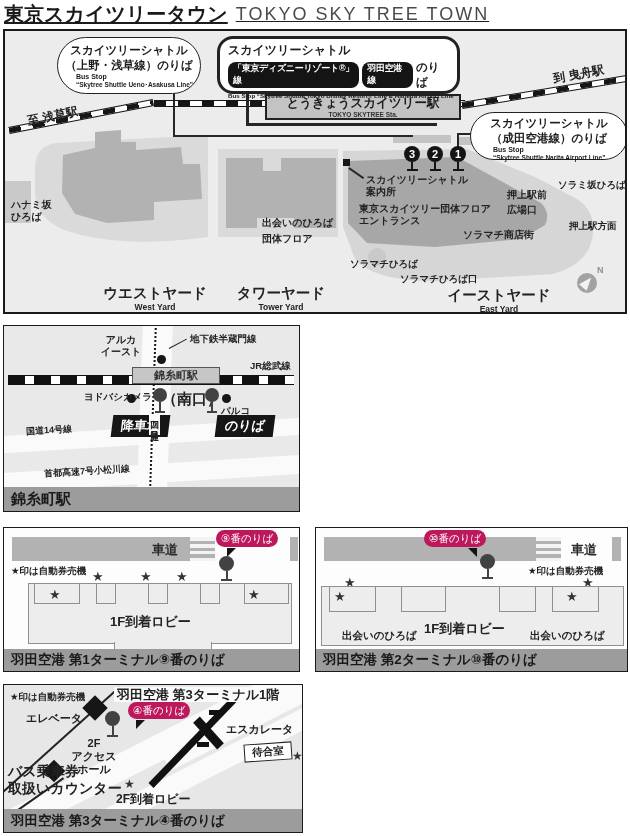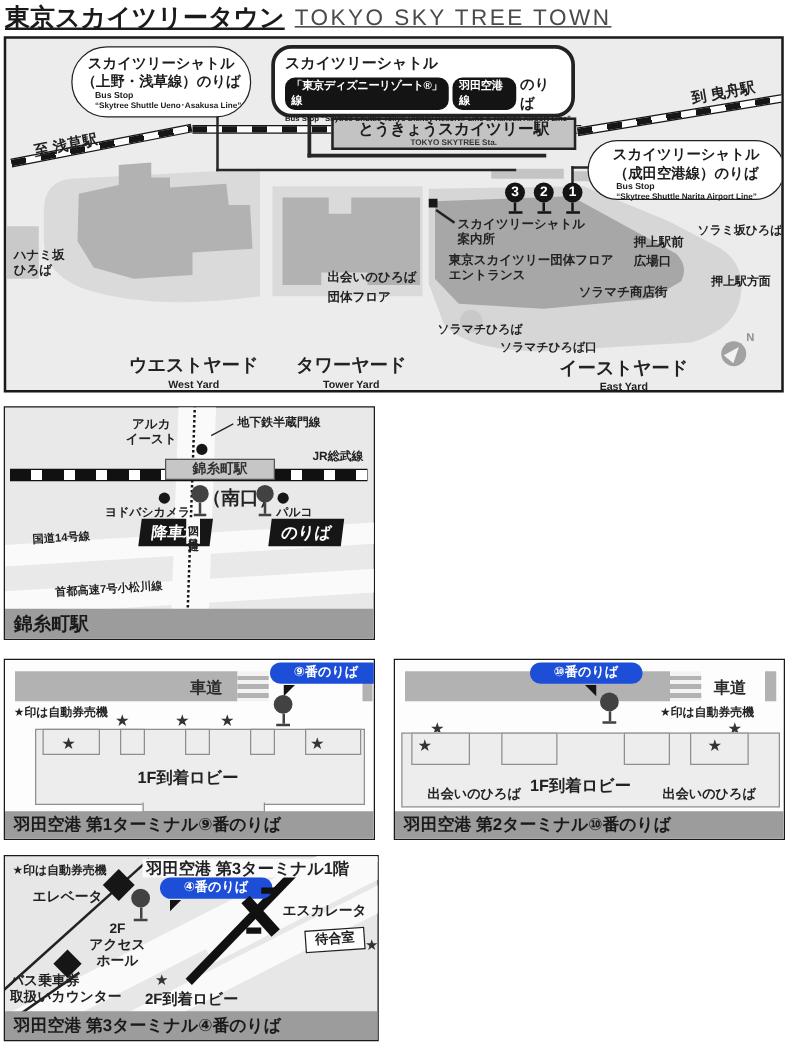--- a/index.html
+++ b/index.html
@@ -14,22 +14,22 @@
   .rail{position:absolute;height:5px;background:repeating-linear-gradient(90deg,#161616 0 12px,#fcfcfc 12px 24px);
         border-top:1px solid #161616;border-bottom:1px solid #161616;transform-origin:left center;}
   .conn{position:absolute;background:#262626;}
   .callout{position:absolute;background:#fff;border:1.5px solid #222;box-sizing:border-box;}
   .stop{position:absolute;display:flex;flex-direction:column;align-items:center;}
   .stop .c{border-radius:50%;background:#141414;color:#fff;font-weight:bold;text-align:center;}
   .stop .stem{width:2px;background:#141414;}
   .stop .base{height:2px;background:#141414;}
   .stop.gray .c{background:#424242;}
   .stop.gray .stem,.stop.gray .base{background:#424242;}
-  .pill{position:absolute;background:#1d4ed8;color:#fff;font-weight:bold;border-radius:10px;
-        padding:2px 19px;font-size:10.5px;white-space:nowrap;line-height:1.25;}
+  .pill{position:absolute;background:#be185d;color:#fff;font-weight:normal;border-radius:10px;
+        padding:2px 5px;font-size:10.5px;white-space:nowrap;line-height:1.25;}
   .tail{position:absolute;width:0;height:0;}
   .tag{position:absolute;background:#161616;color:#fff;font-weight:bold;font-size:13px;
        padding:2px 9px;transform:skewX(-7deg);white-space:nowrap;}
   .dot{position:absolute;border-radius:50%;background:#161616;}
   .diamond{position:absolute;background:#161616;transform:rotate(45deg);}
   .star{position:absolute;color:#333;font-weight:bold;}
   .band{position:absolute;background:#fafafa;}
   .roadband{position:absolute;background:#b2b2b2;}
   .xwalk{position:absolute;background:repeating-linear-gradient(180deg,#f3f3f3 0 3.5px,#b2b2b2 3.5px 7px);}
   .bbox{position:absolute;background:#ededed;border:1.5px solid #8f8f8f;box-sizing:border-box;}
@@ -183,21 +183,21 @@
 
     <div class="lbl ctr" style="left:92px;top:8px;width:50px;font-size:10px;">
       <div>アルカ</div>
       <div>イースト</div>
     </div>
     <div class="dot" style="left:153px;top:29px;width:9px;height:9px;"></div>
 
     <div class="lbl" style="left:158px;top:64px;font-size:15px;">（南口）</div>
 
     <div class="dot" style="left:123px;top:68px;width:9px;height:9px;"></div>
-    <div class="lbl" style="left:80px;top:79px;font-size:9.5px;">ヨドバシカメラ</div>
+    <div class="lbl" style="left:80px;top:65px;font-size:9.5px;">ヨドバシカメラ</div>
     <div class="dot" style="left:218px;top:68px;width:9px;height:9px;"></div>
     <div class="lbl" style="left:217px;top:79px;font-size:9.5px;text-align:right;">パルコ</div>
 
     <div class="stop gray" style="left:149px;top:62px;width:14px;">
       <div class="c" style="width:14px;height:14px;"></div>
       <div class="stem" style="height:9px;"></div>
       <div class="base" style="width:10px;"></div>
     </div>
     <div class="stop gray" style="left:201px;top:62px;width:14px;">
       <div class="c" style="width:14px;height:14px;"></div>
@@ -316,21 +316,21 @@
     <div class="star" style="left:288px;top:64px;font-size:12px;">★</div>
 
     <div class="lbl ctr" style="left:58px;top:52px;width:64px;font-size:11px;">
       <div>2F</div>
       <div>アクセス</div>
       <div>ホール</div>
     </div>
     <div class="diamond" style="left:42px;top:78px;width:16px;height:16px;"></div>
 
     <div class="star" style="left:120px;top:92px;font-size:12px;">★</div>
-    <div class="lbl" style="left:4px;top:94px;font-size:11px;">
+    <div class="lbl" style="left:4px;top:78px;font-size:14px;">
       <div>バス乗車券</div>
       <div>取扱いカウンター</div>
     </div>
     <div class="lbl" style="left:112px;top:107px;font-size:12px;">2F到着ロビー</div>
 
     <div class="caption" style="height:23px;font-size:13.5px;">羽田空港 第3ターミナル④番のりば</div>
   </div>
 
 </div>
 

